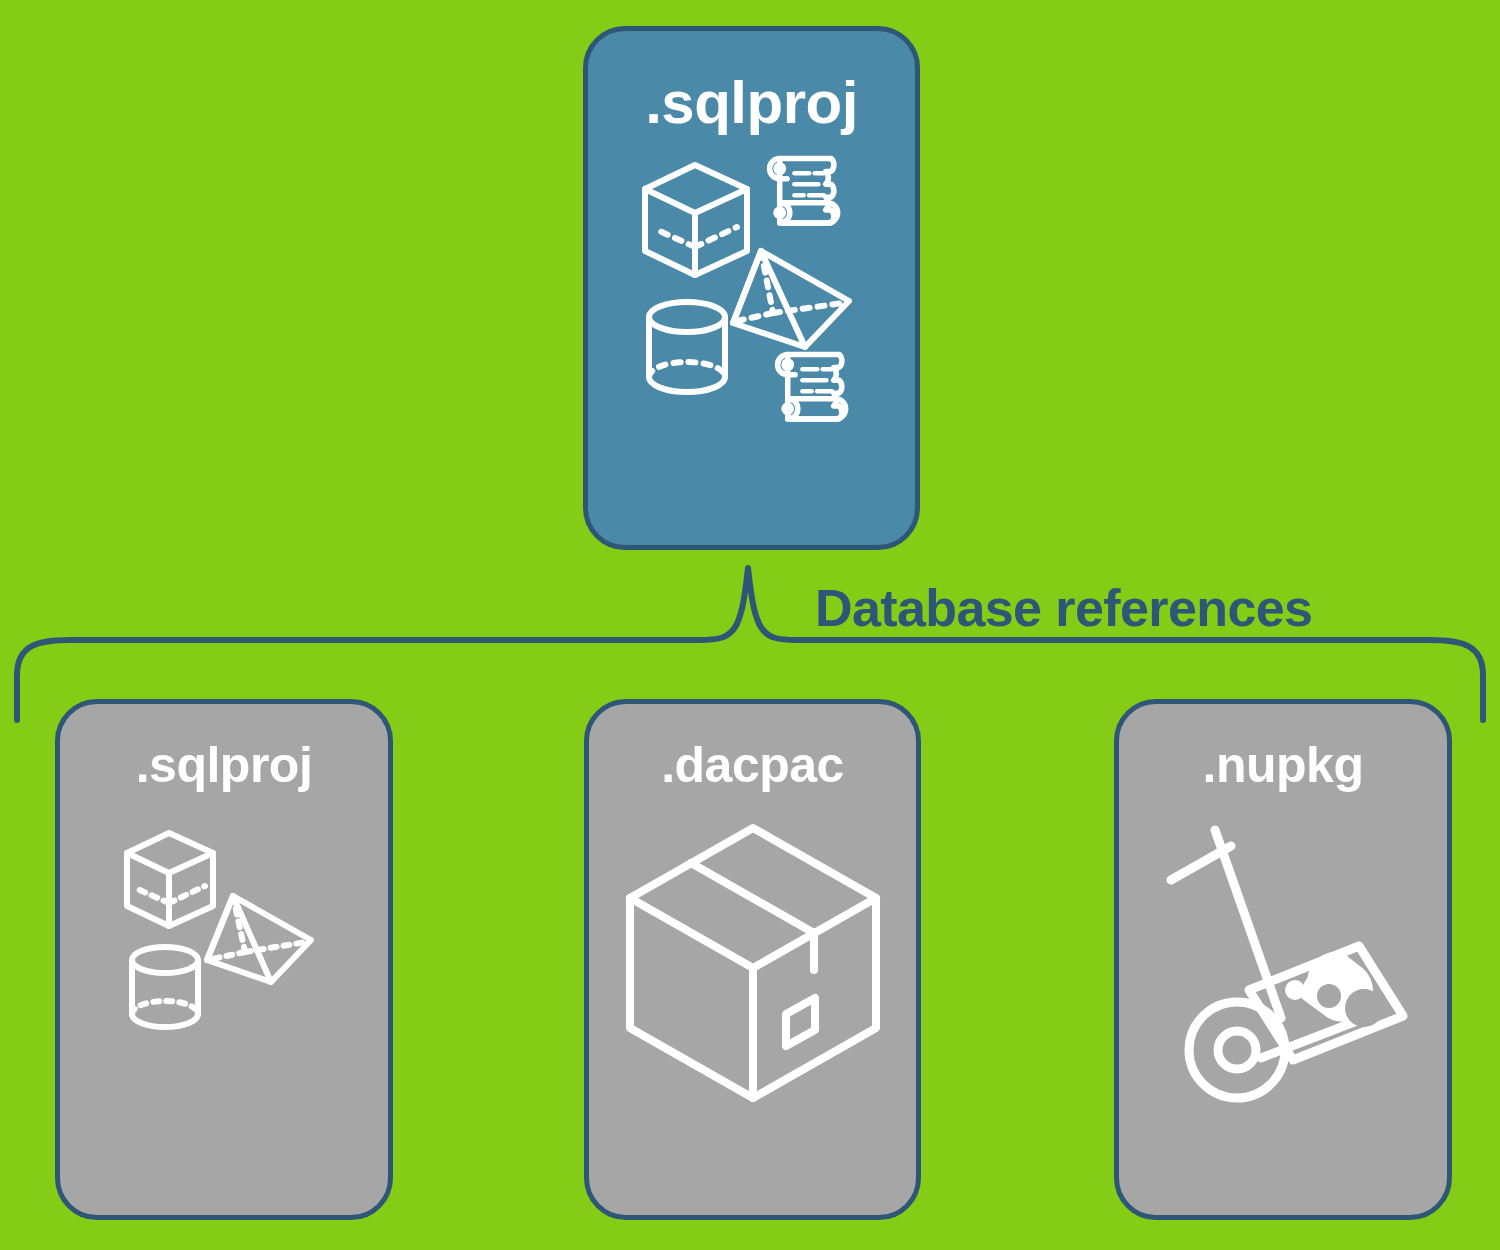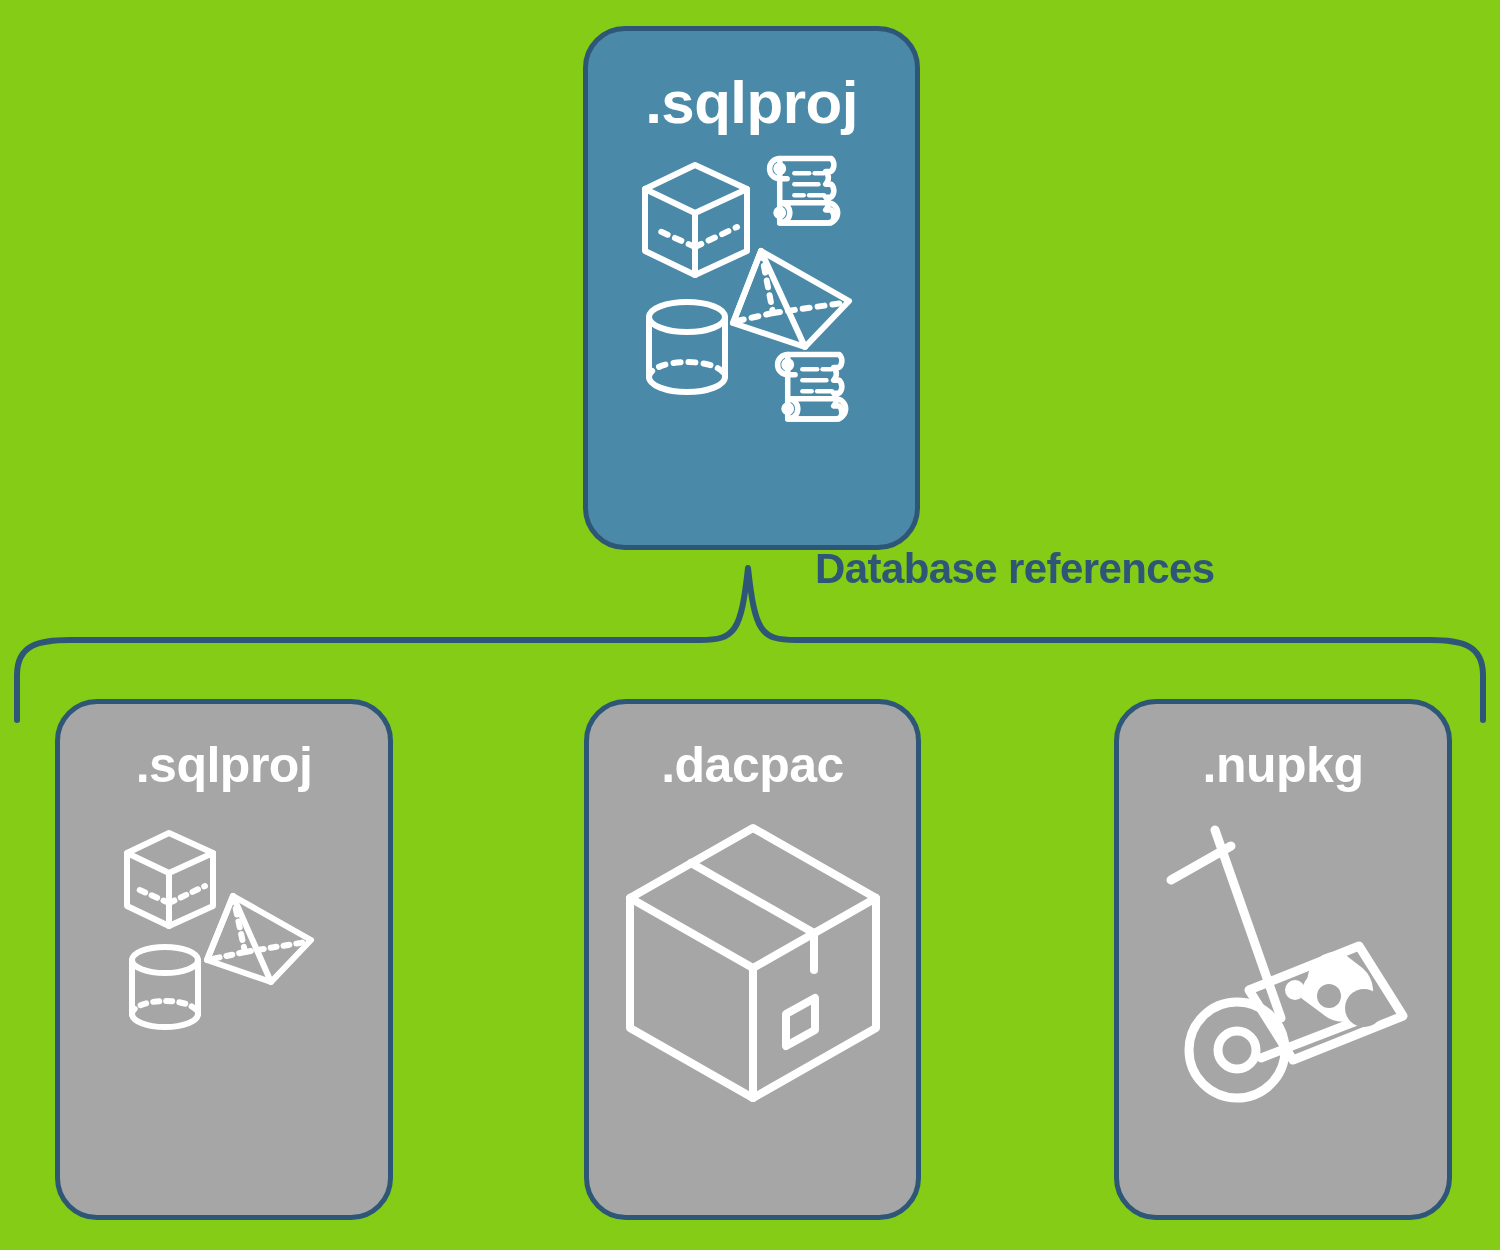--- a/index.html
+++ b/index.html
@@ -82,22 +82,22 @@
     position: absolute;
     left: 0;
     top: 540px;
     width: 1500px;
     height: 200px;
     pointer-events: none;
   }
   #brace-label {
     position: absolute;
     left: 815px;
-    top: 545px;
-    font-size: 42px;
+    top: 578px;
+    font-size: 52px;
     font-weight: bold;
     color: #2e5777;
     letter-spacing: -0.6px;
     white-space: nowrap;
     user-select: none;
   }
 
   svg { display: block; overflow: visible; }
 </style>
 </head>

